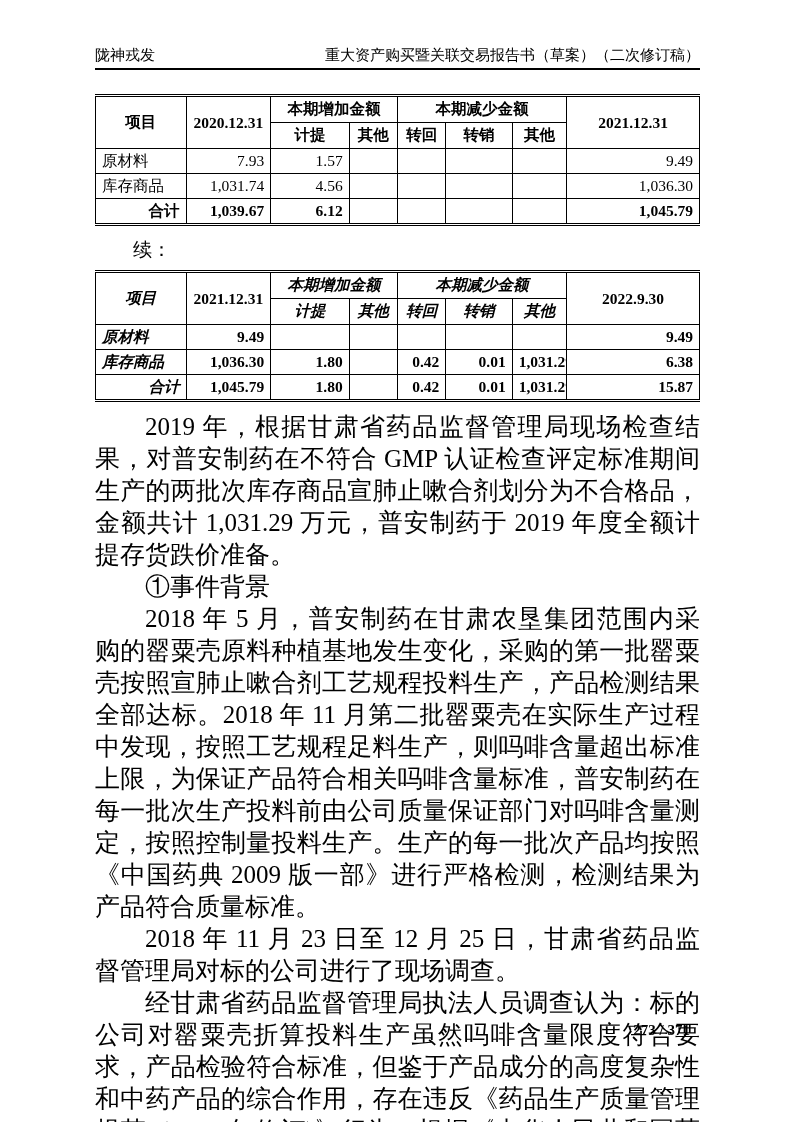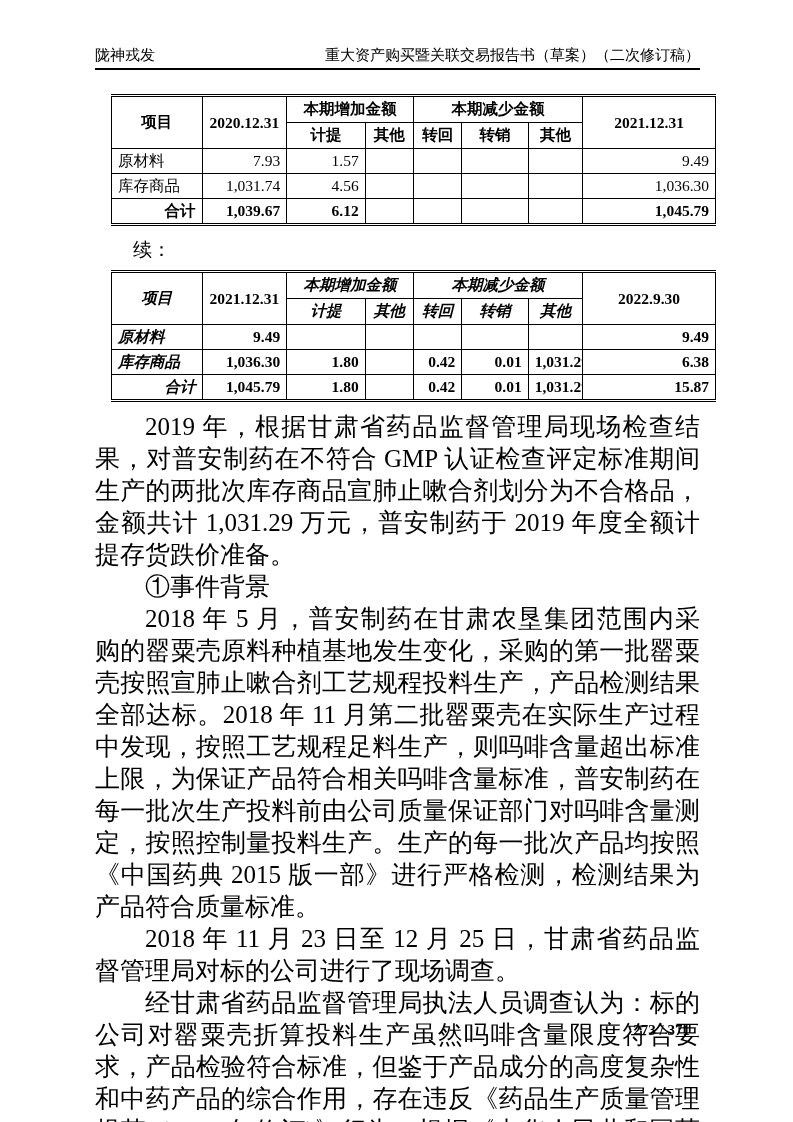--- a/index.html
+++ b/index.html
@@ -21,21 +21,20 @@
     padding-bottom:3px;
   }
   
   table.t {
     width:100%;
     border-collapse:collapse;
     table-layout:fixed;
     border-top:3px double #000;
     border-bottom:3px double #000;
     margin-top:24px;
-    margin-left:16px;
   }
   table.t th, table.t td {
     border:1px solid #000;
     padding:1px 6px;
     font-size:15.5px;
     overflow:hidden;
     white-space:nowrap;
   }
   table.t th { height:23px; text-align:center; font-weight:700; }
   table.t td { height:22px; }
@@ -191,20 +190,20 @@
       <td class="num">0.01</td>
       <td class="num">1,031.29</td>
       <td class="num">15.87</td>
     </tr>
   </tbody>
     </table>
 
   <div class="body-text">
     <p>2019 年，根据甘肃省药品监督管理局现场检查结果，对普安制药在不符合 GMP 认证检查评定标准期间生产的两批次库存商品宣肺止嗽合剂划分为不合格品，金额共计 1,031.29 万元，普安制药于 2019 年度全额计提存货跌价准备。</p>
     <p>①事件背景</p>
-    <p>2018 年 5 月，普安制药在甘肃农垦集团范围内采购的罂粟壳原料种植基地发生变化，采购的第一批罂粟壳按照宣肺止嗽合剂工艺规程投料生产，产品检测结果全部达标。2018 年 11 月第二批罂粟壳在实际生产过程中发现，按照工艺规程足料生产，则吗啡含量超出标准上限，为保证产品符合相关吗啡含量标准，普安制药在每一批次生产投料前由公司质量保证部门对吗啡含量测定，按照控制量投料生产。生产的每一批次产品均按照《中国药典 2015 版一部》进行严格检测，检测结果为产品符合质量标准。</p>
+    <p>2018 年 5 月，普安制药在甘肃农垦集团范围内采购的罂粟壳原料种植基地发生变化，采购的第一批罂粟壳按照宣肺止嗽合剂工艺规程投料生产，产品检测结果全部达标。2018 年 11 月第二批罂粟壳在实际生产过程中发现，按照工艺规程足料生产，则吗啡含量超出标准上限，为保证产品符合相关吗啡含量标准，普安制药在每一批次生产投料前由公司质量保证部门对吗啡含量测定，按照控制量投料生产。生产的每一批次产品均按照《中国药典 2009 版一部》进行严格检测，检测结果为产品符合质量标准。</p>
     <p>2018 年 11 月 23 日至 12 月 25 日，甘肃省药品监督管理局对标的公司进行了现场调查。</p>
     <p>经甘肃省药品监督管理局执法人员调查认为：标的公司对罂粟壳折算投料生产虽然吗啡含量限度符合要求，产品检验符合标准，但鉴于产品成分的高度复杂性和中药产品的综合作用，存在违反《药品生产质量管理规范（2010 年修订)》行为，根据《中华人民共和国药典》（第四部）凡例第六条“任何违反 GMP 或有未经批准添加物质所生产的药品，即使符合《中国药典》或按照《中国药典》没有检出其添加物质或相关杂质，亦不能认为其符合规定”，故产品也</p>
   </div>
 
   <div class="page-number">273 / 371</div>
 
 </div>
 
 </body></html>

